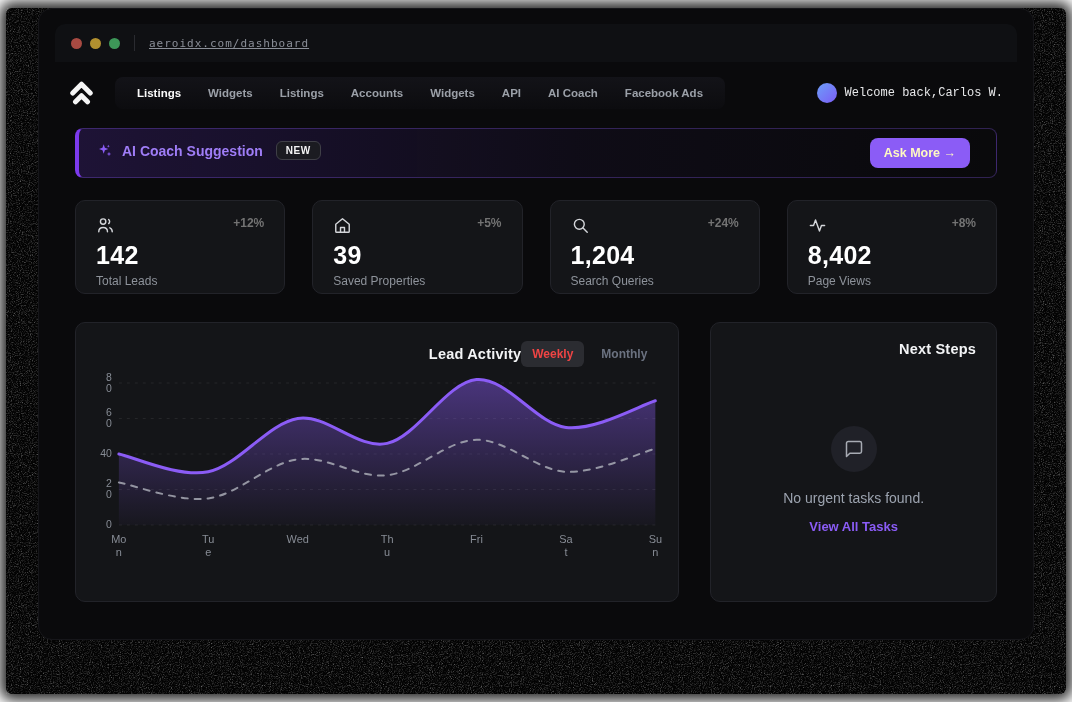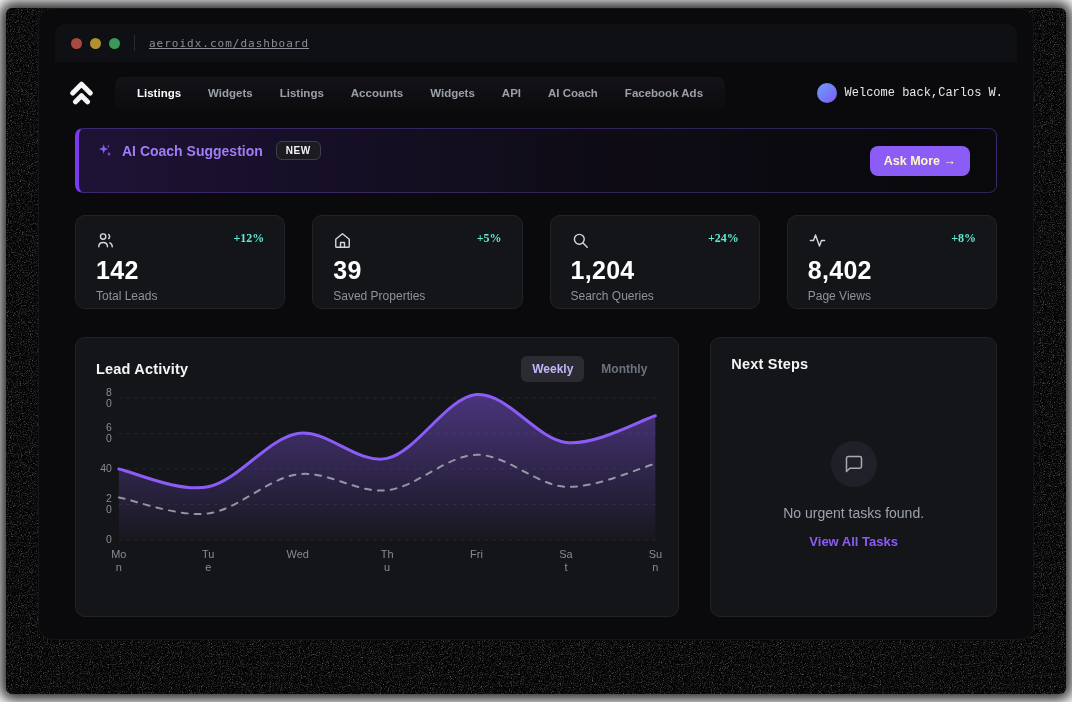--- a/index.html
+++ b/index.html
@@ -66,21 +66,21 @@
   .nav-item { cursor: pointer; white-space: nowrap; }
   .nav-item.active { color: #fafafa; font-weight: 700; }
   .welcome { margin-left: auto; display: flex; align-items: center; gap: 8px; font-family: Liberation Mono, monospace; }
   .avatar { width: 20px; height: 20px; border-radius: 50%; background: linear-gradient(135deg, #6d9ff8, #7b5cf6); }
   .welcome-text { font-size: 12px; color: #e7e8ea; }
 
   
   .banner {
     position: relative;
     margin: 17px 20px 0 20px;
-    height: 65px;
+    height: 50px;
     border: 1px solid rgba(139,92,246,0.30);
     border-left: 4px solid #7c3aed;
     border-radius: 8px;
     background: linear-gradient(90deg, rgba(109,55,224,0.20), rgba(109,55,224,0.05) 55%, rgba(0,0,0,0));
     padding: 12px 18px 0 18px;
   }
   .banner-title-row { display: flex; align-items: center; gap: 9px; }
   .sparkles { width: 16px; height: 16px; color: #8b5cf6; }
   .banner-title { color: #9f7df7; font-weight: 700; font-size: 14px; }
   .badge-new {
@@ -97,35 +97,35 @@
   }
 
   
   .stats { margin: 22px 20px 0 20px; display: grid; grid-template-columns: repeat(4, 1fr); gap: 27px; }
   .stat-card {
     background: #141518; border: 1px solid #222329; border-radius: 10px;
     height: 94px; padding: 15px 20px 0 20px;
   }
   .stat-top { display: flex; justify-content: space-between; align-items: flex-start; }
   .stat-icon { width: 19px; height: 19px; color: #d4d6da; }
-  .stat-change { font-size: 12px; font-weight: 600; color: #5eead4; font-family: Liberation Serif, serif; }
+  .stat-change { font-size: 12px; font-weight: 600; color: #737373; }
   .stat-value { margin-top: 6px; font-size: 25px; font-weight: 700; color: #ffffff; letter-spacing: .3px; }
   .stat-label { margin-top: 4px; font-size: 12px; color: #8e939b; }
 
   
   .bottom { margin: 28px 20px 0 20px; display: grid; grid-template-columns: 605fr 287fr; gap: 31px; height: 280px; }
   .panel {
     background: #141518; border: 1px solid #222329; border-radius: 10px;
     padding: 16px 16px;
   }
-  .panel-header { display: flex; align-items: center; justify-content: space-between; padding: 2px 4px 0 4px; }
+  .panel-header { display: flex; align-items: center; justify-content: flex-end; padding: 2px 4px 0 4px; }
   .panel-title { font-size: 14.5px; font-weight: 600; color: #f3f4f6; letter-spacing: .2px; }
   .toggle-group { display: flex; align-items: center; gap: 6px; }
   .toggle-btn { font-family: inherit; font-size: 12px; font-weight: 600; border: none; background: transparent; color: #6b7280; padding: 6px 11px; border-radius: 6px; cursor: pointer; }
-  .toggle-btn.active { background: #2b2c31; color: #c4b5fd; }
+  .toggle-btn.active { background: #2b2c31; color: #ef4444; }
   .chart-wrap { margin-top: 6px; }
   .chart-wrap svg { display: block; width: 100%; height: 212px; }
 
   
   .next-steps { display: flex; flex-direction: column; }
   .ns-center { flex: 1; display: flex; flex-direction: column; align-items: center; justify-content: center; padding-top: 18px; }
   .ns-icon-circle { width: 46px; height: 46px; border-radius: 50%; background: #202128; display:flex; align-items:center; justify-content:center; }
   .ns-icon-circle svg { width: 20px; height: 20px; color: #a7abb3; }
   .ns-message { margin-top: 18px; font-size: 14px; color: #9ca3af; }
   .ns-link { margin-top: 13px; font-size: 13px; font-weight: 600; color: #8b5cf6; cursor: pointer; background: none; border: none; font-family: inherit; }

